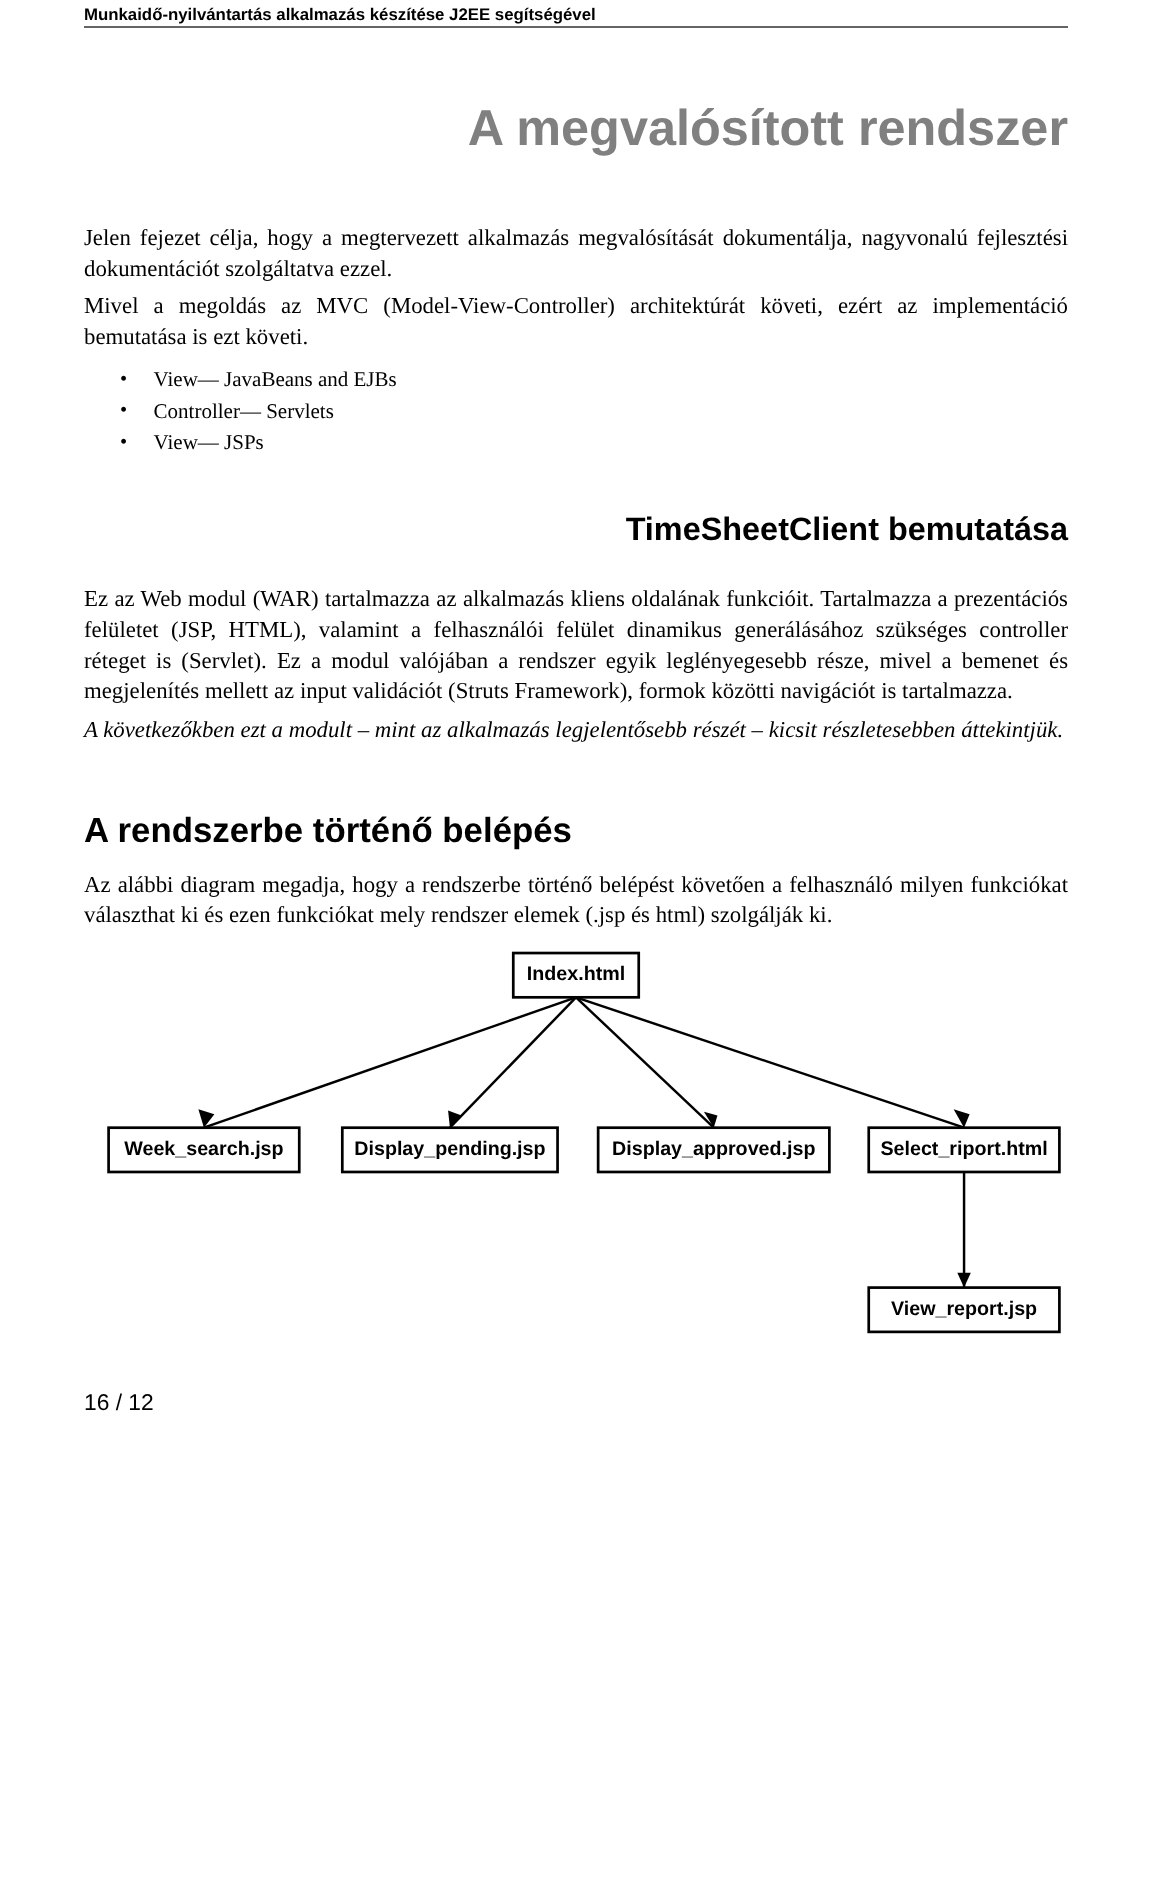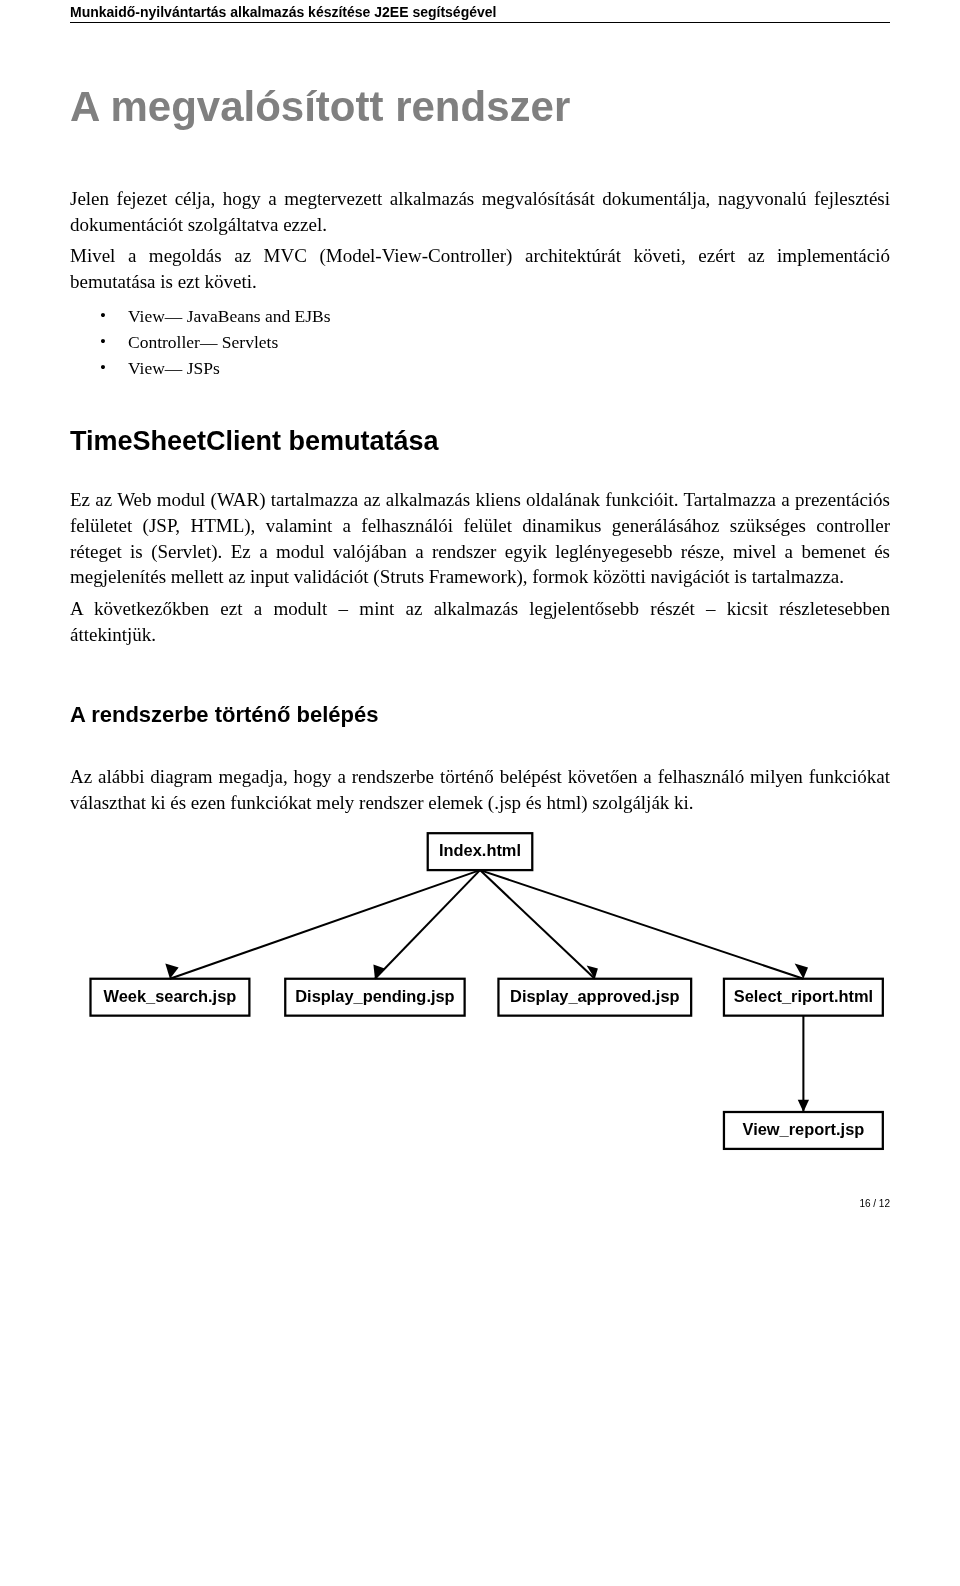--- a/index.html
+++ b/index.html
@@ -19,20 +19,21 @@
     border-bottom: 1.5px solid #000;
     padding: 4px 0 2px 0;
     margin-bottom: 60px;
   }
   .title {
     font-family: Arial, Helvetica, sans-serif;
     font-weight: bold;
     color: #808080;
     font-size: 42px;
     margin-bottom: 55px;
+    text-align: right;
   }
   .para {
     font-size: 19px;
     line-height: 1.35;
     text-align: justify;
     margin-bottom: 6px;
   }
   .bullets {
     list-style: none;
     padding-left: 30px;
@@ -50,41 +51,42 @@
     position: absolute;
     left: 0;
     font-size: 17px;
   }
   .h2 {
     font-family: Arial, Helvetica, sans-serif;
     font-weight: bold;
     font-size: 27px;
     margin-bottom: 30px;
     margin-top: 30px;
+    text-align: right;
   }
   .h3 {
     font-family: Arial, Helvetica, sans-serif;
     font-weight: bold;
-    font-size: 22px;
+    font-size: 29px;
     margin-top: 55px;
-    margin-bottom: 36px;
+    margin-bottom: 15px;
   }
   .diagram-wrap {
     width: 100%;
     margin-top: 10px;
   }
   .diagram-wrap svg { display: block; width: 100%; }
   .node-rect { fill: #fff; stroke: #000; stroke-width: 2.2; }
   .node-label { font-family: Arial, Helvetica, sans-serif; font-weight: bold; font-size: 16px; text-anchor: middle; dominant-baseline: middle; }
   .edge { stroke: #000; stroke-width: 2; fill: none; }
   .arrowhead { fill: #000; }
   .footer {
-    text-align: right;
+    text-align: left;
     font-family: Arial, Helvetica, sans-serif;
-    font-size: 10px;
+    font-size: 19px;
     margin-top: 45px;
   }
 </style>
 </head>
 <body>
 
 <div class="header-line">Munkaidő-nyilvántartás alkalmazás készítése J2EE segítségével</div>
 
 <div class="title">A megvalósított rendszer</div>
 
@@ -93,21 +95,21 @@
 
 <ul class="bullets">
   <li>View— JavaBeans and EJBs</li>
   <li>Controller— Servlets</li>
   <li>View— JSPs</li>
 </ul>
 
 <div class="h2">TimeSheetClient bemutatása</div>
 
 <p class="para">Ez az Web modul (WAR) tartalmazza az alkalmazás kliens oldalának funkcióit. Tartalmazza a prezentációs felületet (JSP, HTML), valamint a felhasználói felület dinamikus generálásához szükséges controller réteget is (Servlet). Ez a modul valójában a rendszer egyik leglényegesebb része, mivel a bemenet és megjelenítés mellett az input validációt (Struts Framework), formok közötti navigációt is tartalmazza.</p>
-<p class="para" style="">A következőkben ezt a modult – mint az alkalmazás legjelentősebb részét – kicsit részletesebben áttekintjük.</p>
+<p class="para" style="font-style:italic;">A következőkben ezt a modult – mint az alkalmazás legjelentősebb részét – kicsit részletesebben áttekintjük.</p>
 
 <div class="h3">A rendszerbe történő belépés</div>
 
 <p class="para">Az alábbi diagram megadja, hogy a rendszerbe történő belépést követően a felhasználó milyen funkciókat választhat ki és ezen funkciókat mely rendszer elemek (.jsp és html) szolgálják ki.</p>
 
 <div class="diagram-wrap">
   <svg viewBox="0 0 800 320" preserveAspectRatio="xMidYMid meet">
 
     <rect class="node-rect" x="349" y="8" width="102" height="36"></rect>
     <text class="node-label" x="400" y="26">Index.html</text>

